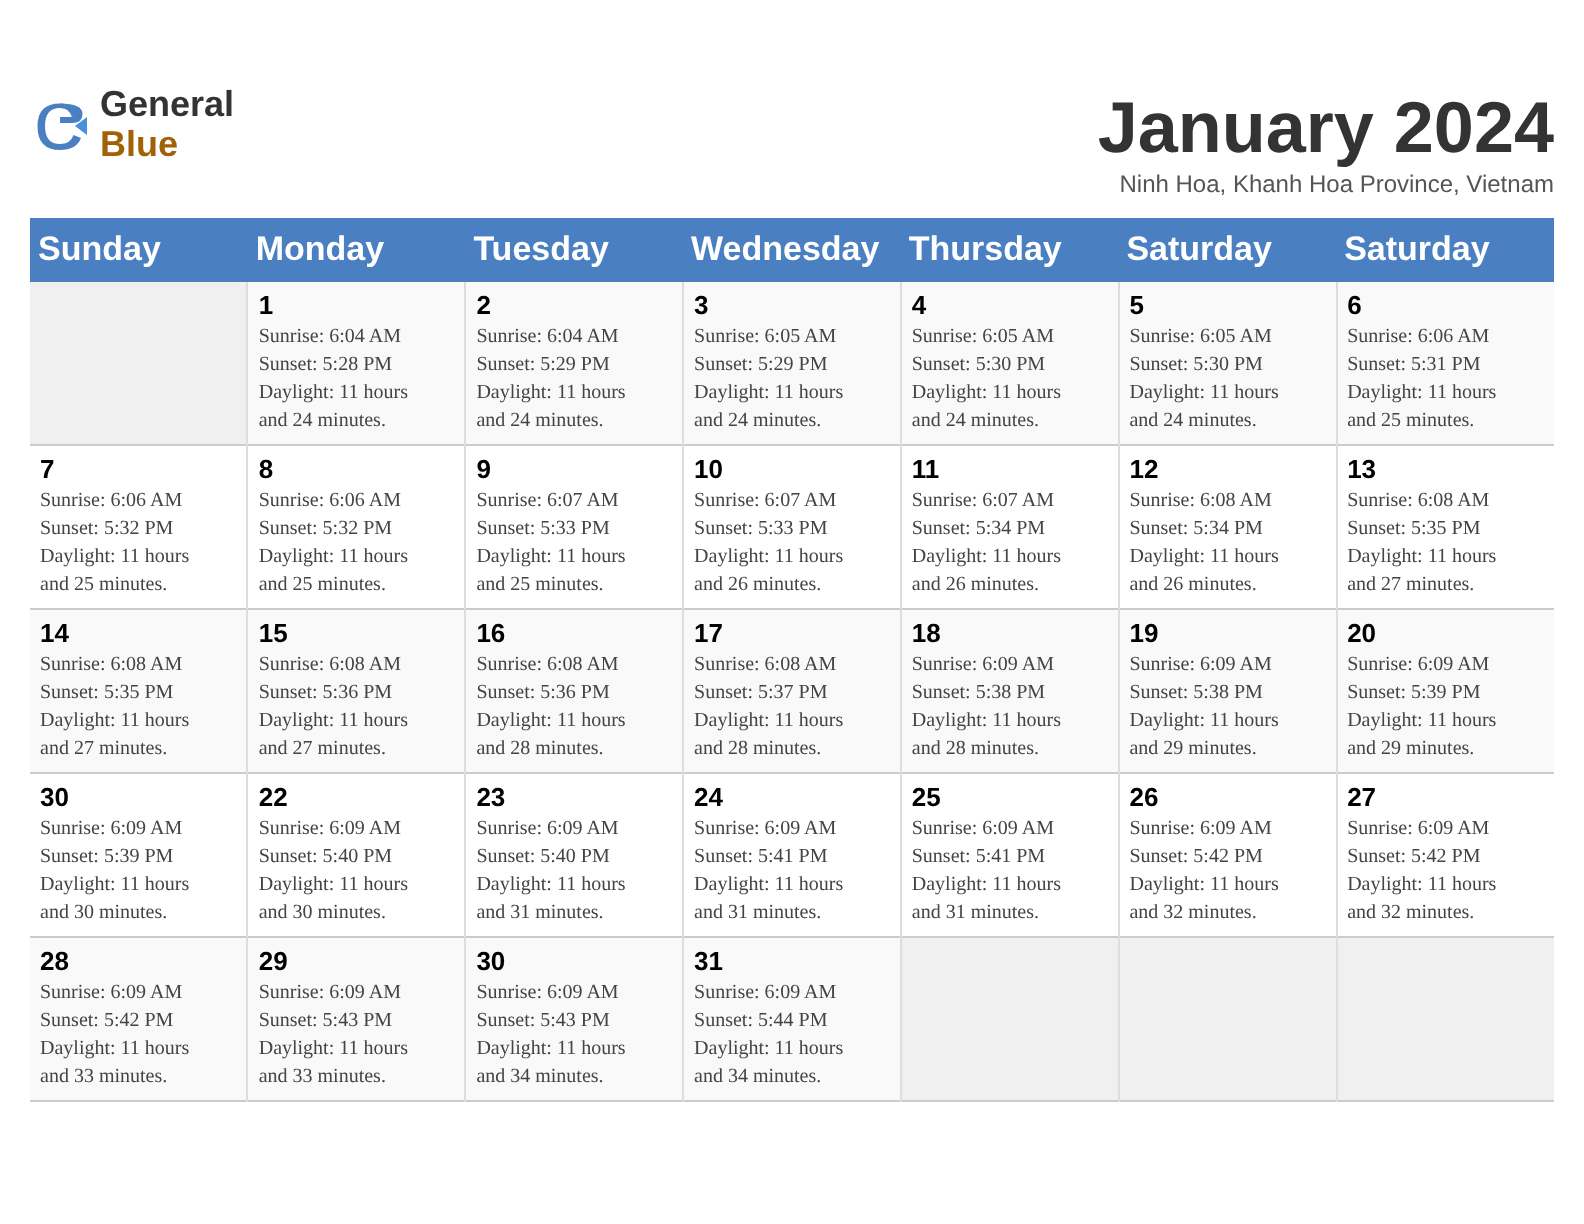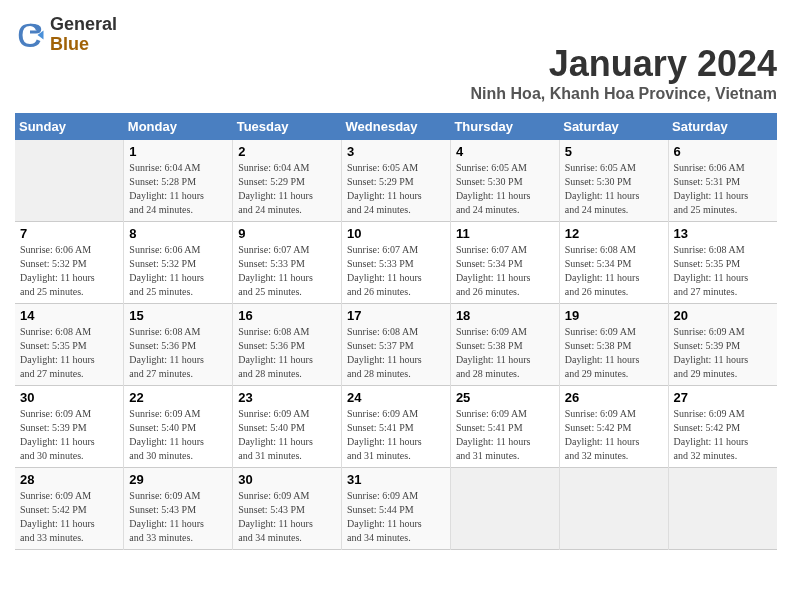--- a/index.html
+++ b/index.html
@@ -12,20 +12,21 @@
     }
     .header {
       display: flex;
       justify-content: space-between;
       align-items: flex-start;
       margin-bottom: 10px;
     }
     .logo {
       display: flex;
       align-items: center;
+      margin-top: 28px;
     }
     .logo-text {
       font-size: 18px;
       font-weight: bold;
       color: #333;
       line-height: 1.1;
     }
     .logo-icon {
       width: 30px;
       height: 30px;
@@ -34,35 +35,34 @@
     .title-area {
       text-align: right;
       margin-top: 28px;
     }
     .month-title {
       font-size: 36px;
       font-weight: bold;
       color: #333;
     }
     .subtitle {
-      font-size: 16px;
+      font-size: 12px;
       color: #555;
-      font-weight: bold;
     }
     table {
       width: 100%;
       border-collapse: collapse;
       font-size: 11px;
     }
     thead tr th {
       background-color: #4a7fc1;
       color: white;
       padding: 6px 4px;
       text-align: left;
-      font-size: 13px;
+      font-size: 17px;
       font-weight: bold;
     }
     tbody tr {
       border-bottom: 1px solid #ccc;
     }
     tbody tr:nth-child(odd) {
       background-color: #f9f9f9;
     }
     tbody tr:nth-child(even) {
       background-color: #ffffff;

